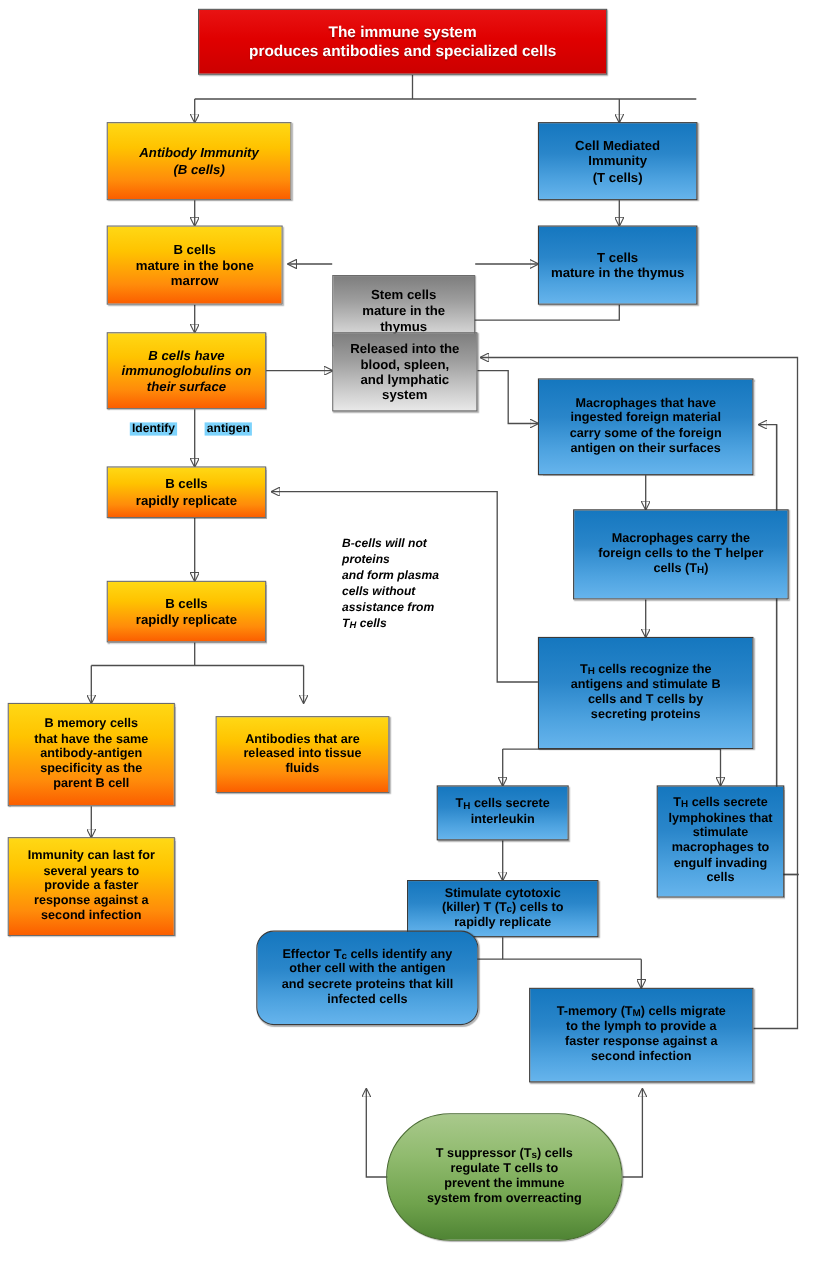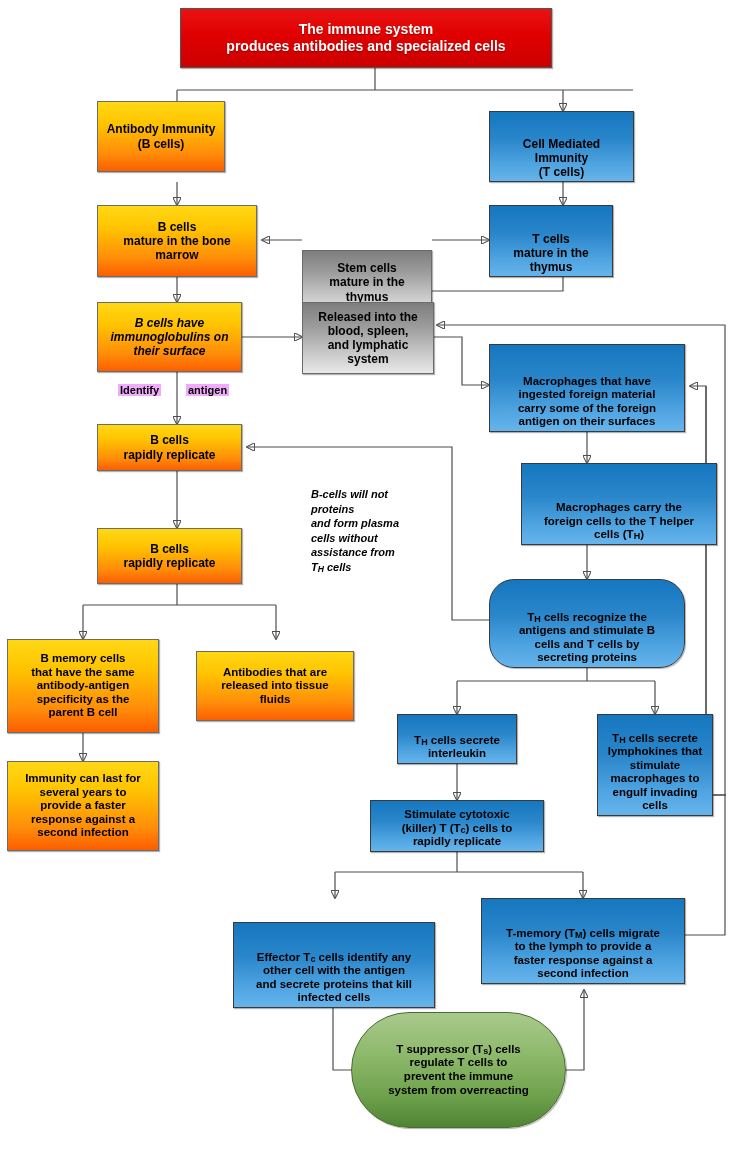--- a/index.html
+++ b/index.html
@@ -37,21 +37,20 @@
     border:1px solid #555555;
     text-shadow:0 1px 1px rgba(0,0,0,0.35);
   }
   .n-orange{
     background:linear-gradient(to bottom,#ffd815 0%,#ffc300 32%,#ff8c0a 75%,#fb5e00 100%);
     border:1px solid #6b6b6b;
   }
   .n-blue{
     background:linear-gradient(to bottom,#1577bf 0%,#2a86ca 40%,#4ea3e0 75%,#66b4ec 100%);
     border:1px solid #3a3a3a;
-    align-items:flex-end;
   }
   .n-gray{
     background:linear-gradient(to bottom,#7e7e7e 0%,#9d9d9d 35%,#c9c9c9 72%,#e8e8e8 100%);
     border:1px solid #6b6b6b;
   }
   .n-green{
     background:linear-gradient(to bottom,#a9c98c 0%,#8fba6d 35%,#6fa24c 72%,#4f8434 100%);
     border:1px solid #4a6b33;
     border-radius:70px;
   }
@@ -65,21 +64,21 @@
     text-align:left;
     z-index:5;
     font-style:italic;
   }
   .edgelabel{
     position:absolute;
     font-weight:bold;
     font-size:11px;
     color:#000000;
     z-index:6;
-    background:#f0abfc;
+    background:#7dd3fc;
     padding:0 2px;
   }
   svg#wires{
     position:absolute;left:0;top:0;width:750px;height:1152px;z-index:1;
     pointer-events:none;
   }
   svg#wires path, svg#wires line{
     stroke:#4d4d4d;stroke-width:1.2;fill:none;
   }
 </style>
@@ -158,21 +157,21 @@
     <path d="M706,795 L706,386"></path>
   </svg>
 
   <div class="node n-red" style="left:180px;top:8px;width:372px;height:60px;font-size:14px;">
     <span class="txt">
       <span>The immune system</span><br>
       <span>produces antibodies and specialized cells</span>
     </span>
   </div>
 
-  <div class="node n-orange" style="left:97px;top:101px;width:128px;height:71px;font-size:12px;">
+  <div class="node n-orange" style="left:97px;top:111px;width:168px;height:71px;font-size:12px;font-style:italic;">
     <span class="txt">
       Antibody Immunity<br>(B cells)
     </span>
   </div>
 
   <div class="node n-blue" style="left:489px;top:111px;width:145px;height:71px;font-size:12px;">
     <span class="txt">
       Cell Mediated<br>Immunity<br>(T cells)
     </span>
   </div>
@@ -182,21 +181,21 @@
       B cells<br>mature in the bone<br>marrow
     </span>
   </div>
 
   <div class="node n-gray" style="left:302px;top:208px;width:130px;height:65px;font-size:12px;margin-top:42px;">
     <span class="txt">
       Stem cells<br>mature in the<br>thymus
     </span>
   </div>
 
-  <div class="node n-blue" style="left:489px;top:205px;width:124px;height:72px;font-size:12px;">
+  <div class="node n-blue" style="left:489px;top:205px;width:145px;height:72px;font-size:12px;">
     <span class="txt">
       T cells<br>mature in the thymus
     </span>
   </div>
 
   <div class="node n-orange" style="left:97px;top:302px;width:145px;height:70px;font-size:12px;font-style:italic;">
     <span class="txt">
       B cells have<br>immunoglobulins on<br>their surface
     </span>
   </div>
@@ -224,21 +223,21 @@
       Macrophages carry the<br>foreign cells to the T helper<br>cells (T<span class="sub">H</span>)
     </span>
   </div>
 
   <div class="node n-orange" style="left:97px;top:528px;width:145px;height:56px;font-size:12px;">
     <span class="txt">
       B cells<br>rapidly replicate
     </span>
   </div>
 
-  <div class="node n-blue" style="left:489px;top:579px;width:196px;height:89px;font-size:11.5px;border-radius:25px;">
+  <div class="node n-blue" style="left:489px;top:579px;width:196px;height:102px;font-size:11.5px;">
     <span class="txt">
       T<span class="sub">H</span> cells recognize the<br>antigens and stimulate B<br>cells and T cells by<br>secreting proteins
     </span>
   </div>
 
   <div class="node n-orange" style="left:196px;top:651px;width:158px;height:70px;font-size:11.5px;">
     <span class="txt">
       Antibodies that are<br>released into tissue<br>fluids
     </span>
   </div>
@@ -266,21 +265,21 @@
       Immunity can last for<br>several years to<br>provide a faster<br>response against a<br>second infection
     </span>
   </div>
 
   <div class="node n-blue" style="left:370px;top:800px;width:174px;height:52px;font-size:11.5px;">
     <span class="txt">
       Stimulate cytotoxic<br>(killer) T (T<span class="sub">c</span>) cells to<br>rapidly replicate
     </span>
   </div>
 
-  <div class="node n-blue" style="left:233px;top:922px;width:202px;height:86px;font-size:11.5px;">
+  <div class="node n-blue" style="left:233px;top:846px;width:202px;height:86px;font-size:11.5px;border-radius:16px;">
     <span class="txt">
       Effector T<span class="sub">c</span> cells identify any<br>other cell with the antigen<br>and secrete proteins that kill<br>infected cells
     </span>
   </div>
 
   <div class="node n-blue" style="left:481px;top:898px;width:204px;height:86px;font-size:11.5px;">
     <span class="txt">
       T-memory (T<span class="sub">M</span>) cells migrate<br>to the lymph to provide a<br>faster response against a<br>second infection
     </span>
   </div>

